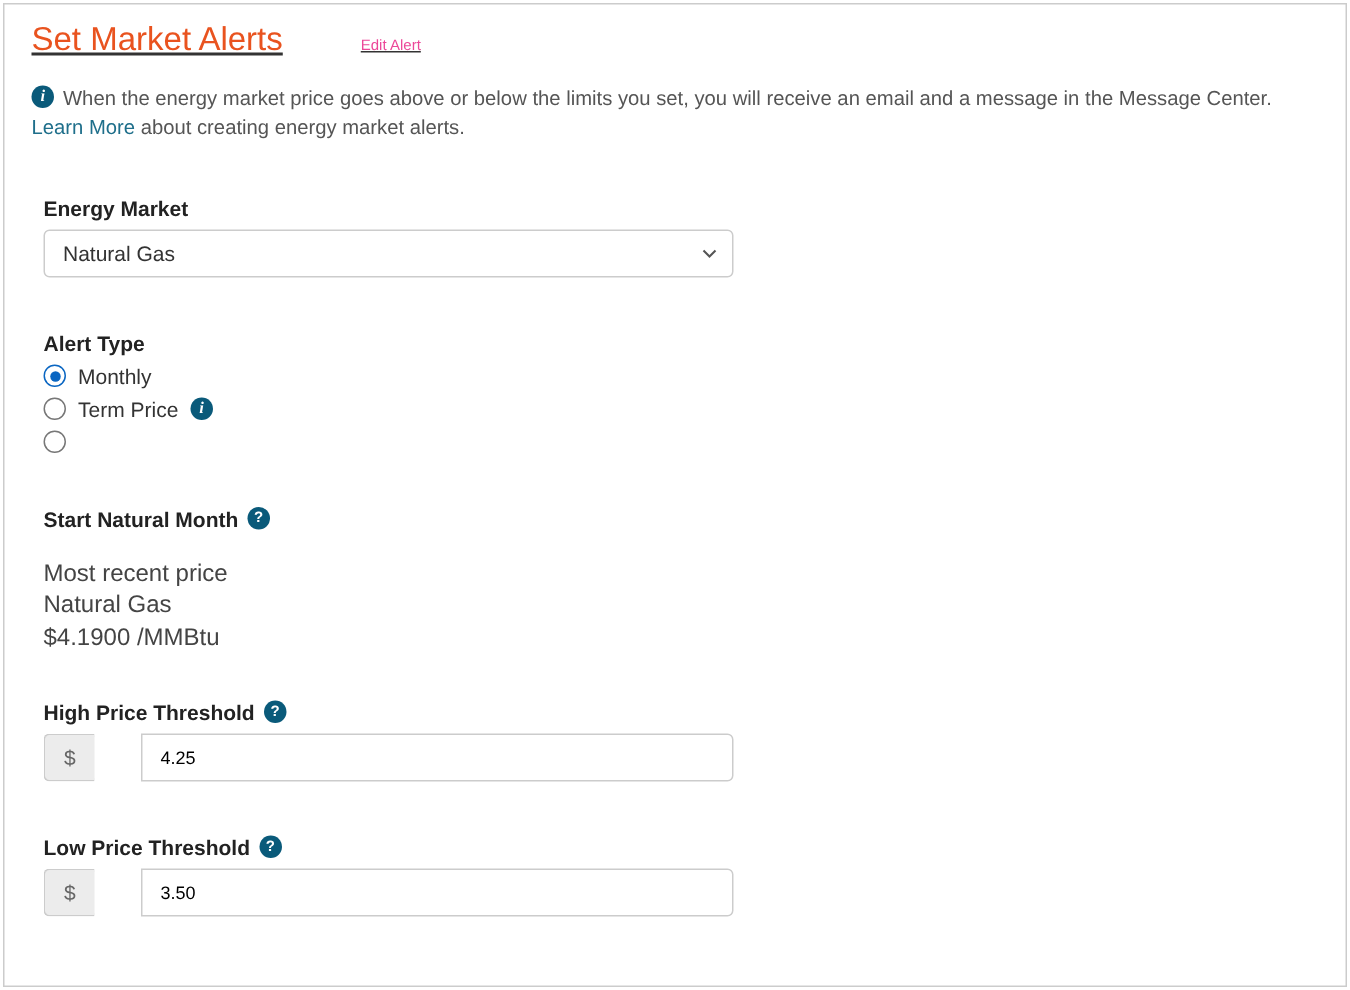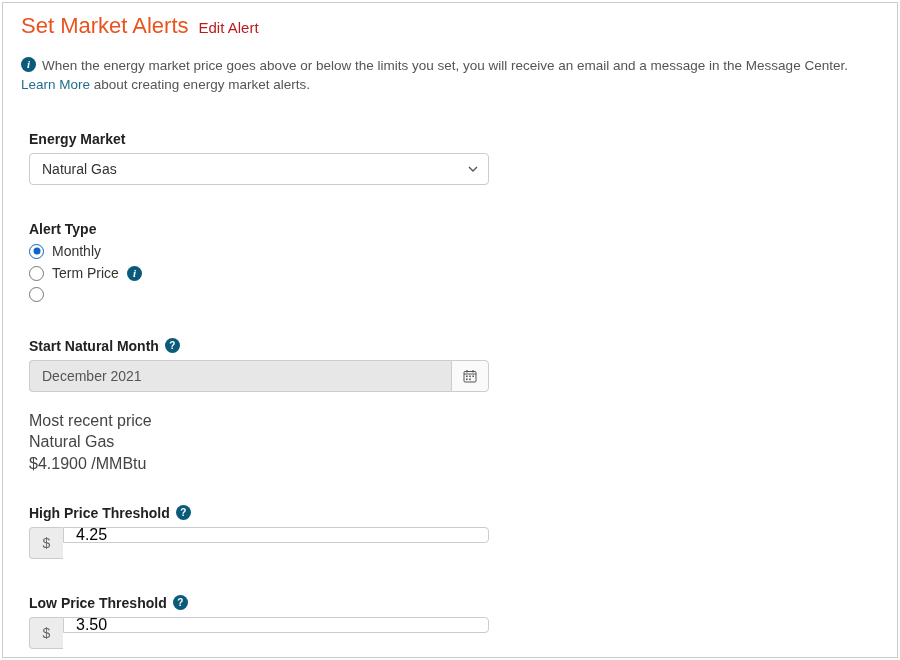--- a/index.html
+++ b/index.html
@@ -18,30 +18,32 @@
     margin: 2px;
     border: 1px solid #ccc;
     padding: 6px 18px 10px 18px;
     overflow: hidden;
   }
   .page-title-row {
     display: flex;
     align-items: baseline;
     gap: 10px;
     margin-top: 4px;
+    text-decoration: underline;
   }
   .h1 {
     color: #e9531f;
     font-size: 22px;
     font-weight: 400;
     margin: 0;
   }
   .subtitle {
-    color: #b91c1c;
-    font-size: 15px;
+    color: #ec4899;
+    font-size: 10px;
+    margin-left: 42px;
   }
   .info-block {
     margin-top: 18px;
     font-size: 13.5px;
     color: #555;
     line-height: 1.4;
   }
   .info-line {
     display: flex;
     align-items: flex-start;
@@ -90,21 +92,21 @@
     right: 10px;
     top: 50%;
     transform: translateY(-50%);
   }
   .radio-group {
     margin-top: 4px;
     font-size: 14px;
   }
   .radio-row {
     display: flex;
-    align-items: flex-end;
+    align-items: center;
     gap: 8px;
     margin: 6px 0;
     cursor: pointer;
   }
   .radio-row .dot {
     width: 13px;
     height: 13px;
     border: 1.5px solid #777;
     border-radius: 50%;
     display: inline-block;
@@ -174,26 +176,27 @@
     border-radius: 4px 0 0 4px;
     background: #ececec;
     color: #666;
     font-size: 14px;
     display: flex;
     align-items: center;
     justify-content: center;
   }
   .money-input .val {
     flex: 1;
-    height: 16px;
+    height: 32px;
     box-sizing: border-box;
     border: 1px solid #ccc;
     border-radius: 0 4px 4px 0;
     padding: 0 12px;
-    font-size: 16px;
+    font-size: 12px;
+    margin-left: 31px;
   }
   svg.icon { display: block; }
   .info-icon-circle {
     width: 15px;
     height: 15px;
     border-radius: 50%;
     background: #0a5a7a;
     color: #fff;
     font-style: italic;
     font-family: Georgia, serif;
@@ -266,38 +269,20 @@
       </div>
       <div class="radio-row">
         <span class="dot"></span>
       </div>
     </div>
 
     <div class="field-label">
       <span>Start Natural Month</span>
       <span class="help-icon-circle">?</span>
     </div>
-    <div class="date-input">
-      <div class="text">December 2021</div>
-      <div class="btn">
-        <span>
-          <svg class="icon" width="14" height="14" viewBox="0 0 14 14">
-            <rect x="1" y="2.5" width="12" height="10.5" rx="1" fill="none" stroke="#555" stroke-width="1"></rect>
-            <line x1="1" y1="5" x2="13" y2="5" stroke="#555" stroke-width="1"></line>
-            <line x1="4" y1="1" x2="4" y2="3.5" stroke="#555" stroke-width="1.2"></line>
-            <line x1="10" y1="1" x2="10" y2="3.5" stroke="#555" stroke-width="1.2"></line>
-            <rect x="3" y="6.5" width="1.6" height="1.6" fill="#555"></rect>
-            <rect x="6.2" y="6.5" width="1.6" height="1.6" fill="#555"></rect>
-            <rect x="9.4" y="6.5" width="1.6" height="1.6" fill="#555"></rect>
-            <rect x="3" y="9.5" width="1.6" height="1.6" fill="#555"></rect>
-            <rect x="6.2" y="9.5" width="1.6" height="1.6" fill="#555"></rect>
-          </svg>
-        </span>
-      </div>
-    </div>
 
     <div class="recent-price">
       <div>Most recent price</div>
       <div>Natural Gas</div>
       <div>$4.1900 /MMBtu</div>
     </div>
 
     <div class="field-label" style="margin-top:30px">
       <span>High Price Threshold</span>
       <span class="help-icon-circle">?</span>

